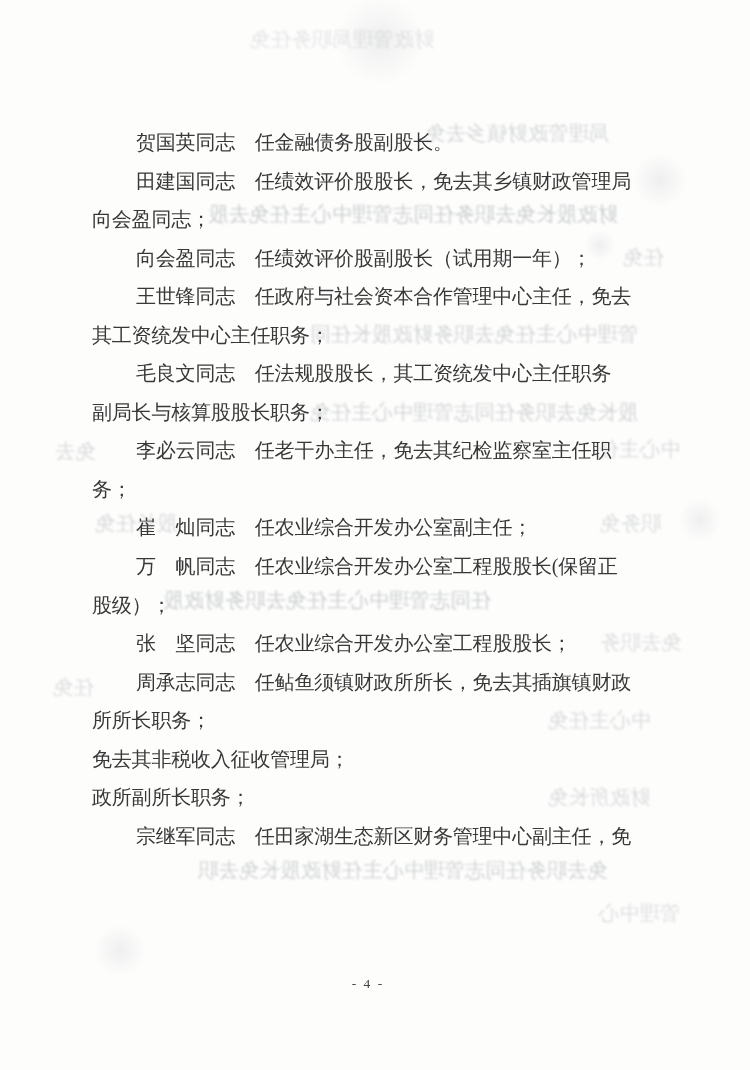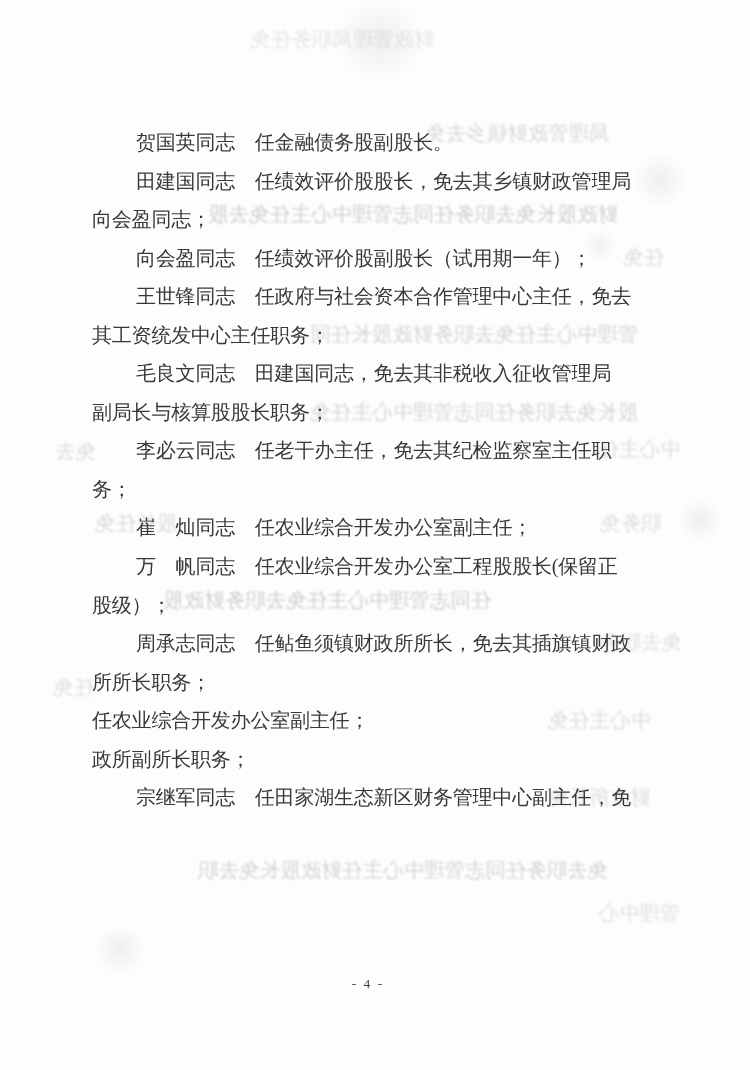--- a/index.html
+++ b/index.html
@@ -83,29 +83,30 @@
       <div class="bleed" style="left: 598px; top: 899px; opacity: 0.28;">管理中心</div>
     </div>
 
   <div class="doc-body" id="doc-body">
       <div class="doc-line indent">贺国英同志　任金融债务股副股长。</div>
       <div class="doc-line indent">田建国同志　任绩效评价股股长，免去其乡镇财政管理局</div>
       <div class="doc-line">向会盈同志；</div>
       <div class="doc-line indent">向会盈同志　任绩效评价股副股长（试用期一年）；</div>
       <div class="doc-line indent">王世锋同志　任政府与社会资本合作管理中心主任，免去</div>
       <div class="doc-line">其工资统发中心主任职务；</div>
-      <div class="doc-line indent">毛良文同志　田建国同志，免去其非税收入征收管理局</div>
+      <div class="doc-line indent">毛良文同志　任法规股股长，其工资统发中心主任职务</div>
       <div class="doc-line">副局长与核算股股长职务；</div>
       <div class="doc-line indent">李必云同志　任老干办主任，免去其纪检监察室主任职</div>
       <div class="doc-line">务；</div>
       <div class="doc-line indent">崔　灿同志　任农业综合开发办公室副主任；</div>
       <div class="doc-line indent">万　帆同志　任农业综合开发办公室工程股股长(保留正</div>
       <div class="doc-line">股级）；</div>
+      <div class="doc-line indent">张　坚同志　任农业综合开发办公室工程股股长；</div>
       <div class="doc-line indent">周承志同志　任鲇鱼须镇财政所所长，免去其插旗镇财政</div>
       <div class="doc-line">所所长职务；</div>
-      <div class="doc-line">任农业综合开发办公室副主任；</div>
+      <div class="doc-line">免去其非税收入征收管理局；</div>
       <div class="doc-line">政所副所长职务；</div>
       <div class="doc-line indent">宗继军同志　任田家湖生态新区财务管理中心副主任，免</div>
     </div>
 
   <div class="page-number">- 4 -</div>
 
 </div>
 
 </body></html>

